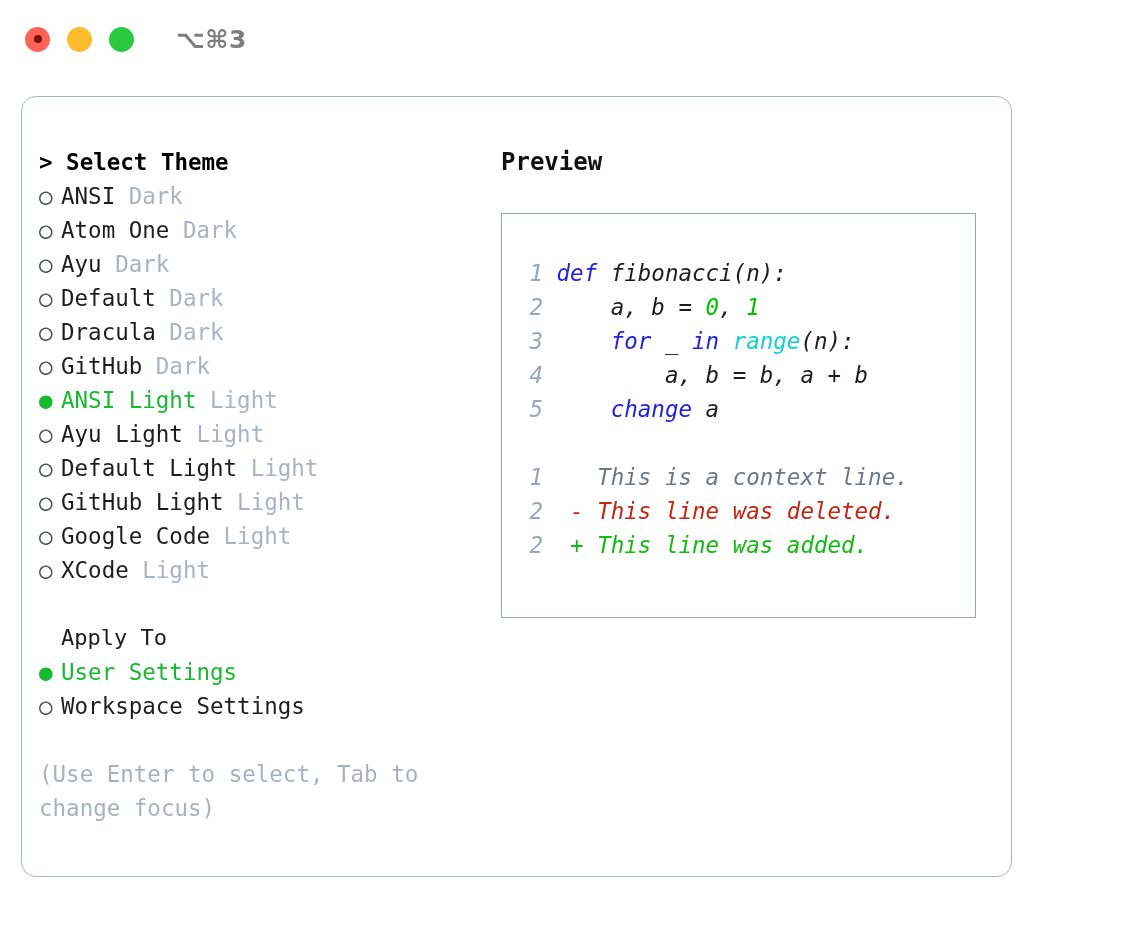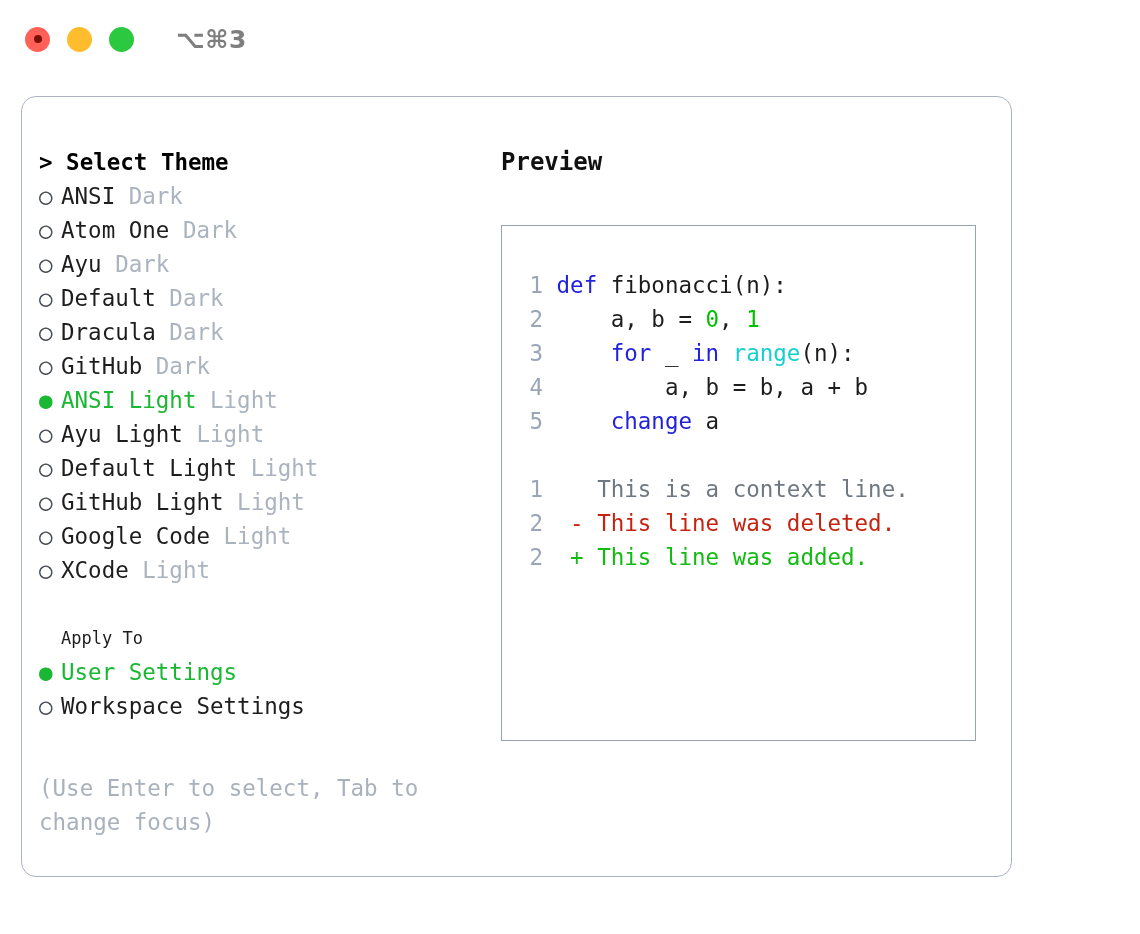--- a/index.html
+++ b/index.html
@@ -115,29 +115,29 @@
   .bullet.filled { color: #19b832; }
   .theme-name { color: #1d1d1d; }
   .theme-name.sel { color: #19b832; }
   .theme-kind {
     color: #abb3bf;
   }
 
   .section-gap { height: 34px; }
 
   .apply-title {
-    font-size: 17px;
+    font-size: 22px;
     line-height: 34px;
     white-space: pre;
     color: #1d1d1d;
     padding-left: 22px;
   }
 
   .hint {
-    margin-top: 48px;
+    margin-top: 34px;
     font-size: 22.5px;
     line-height: 34px;
     color: #a9b1bd;
     white-space: pre;
     max-width: 400px;
   }
 
   
   .right-col {
     position: absolute;
@@ -146,27 +146,28 @@
     width: 500px;
   }
   .preview-label {
     font-size: 24px;
     line-height: 34px;
     color: #111111;
     font-weight: bold;
     white-space: pre;
   }
   .preview-box {
-    margin-top: 46px;
+    margin-top: 34px;
     width: 475px;
-    height: 516px;
+    height: 405px;
     border: 1.5px solid #97a3b4;
     box-sizing: border-box;
     background: #ffffff;
     position: relative;
+    font-style: italic;
   }
   .code-area {
     position: absolute;
     left: 13px;
     top: 42px;
     right: 6px;
   }
   .code-line {
     font-size: 22.5px;
     line-height: 34px;

